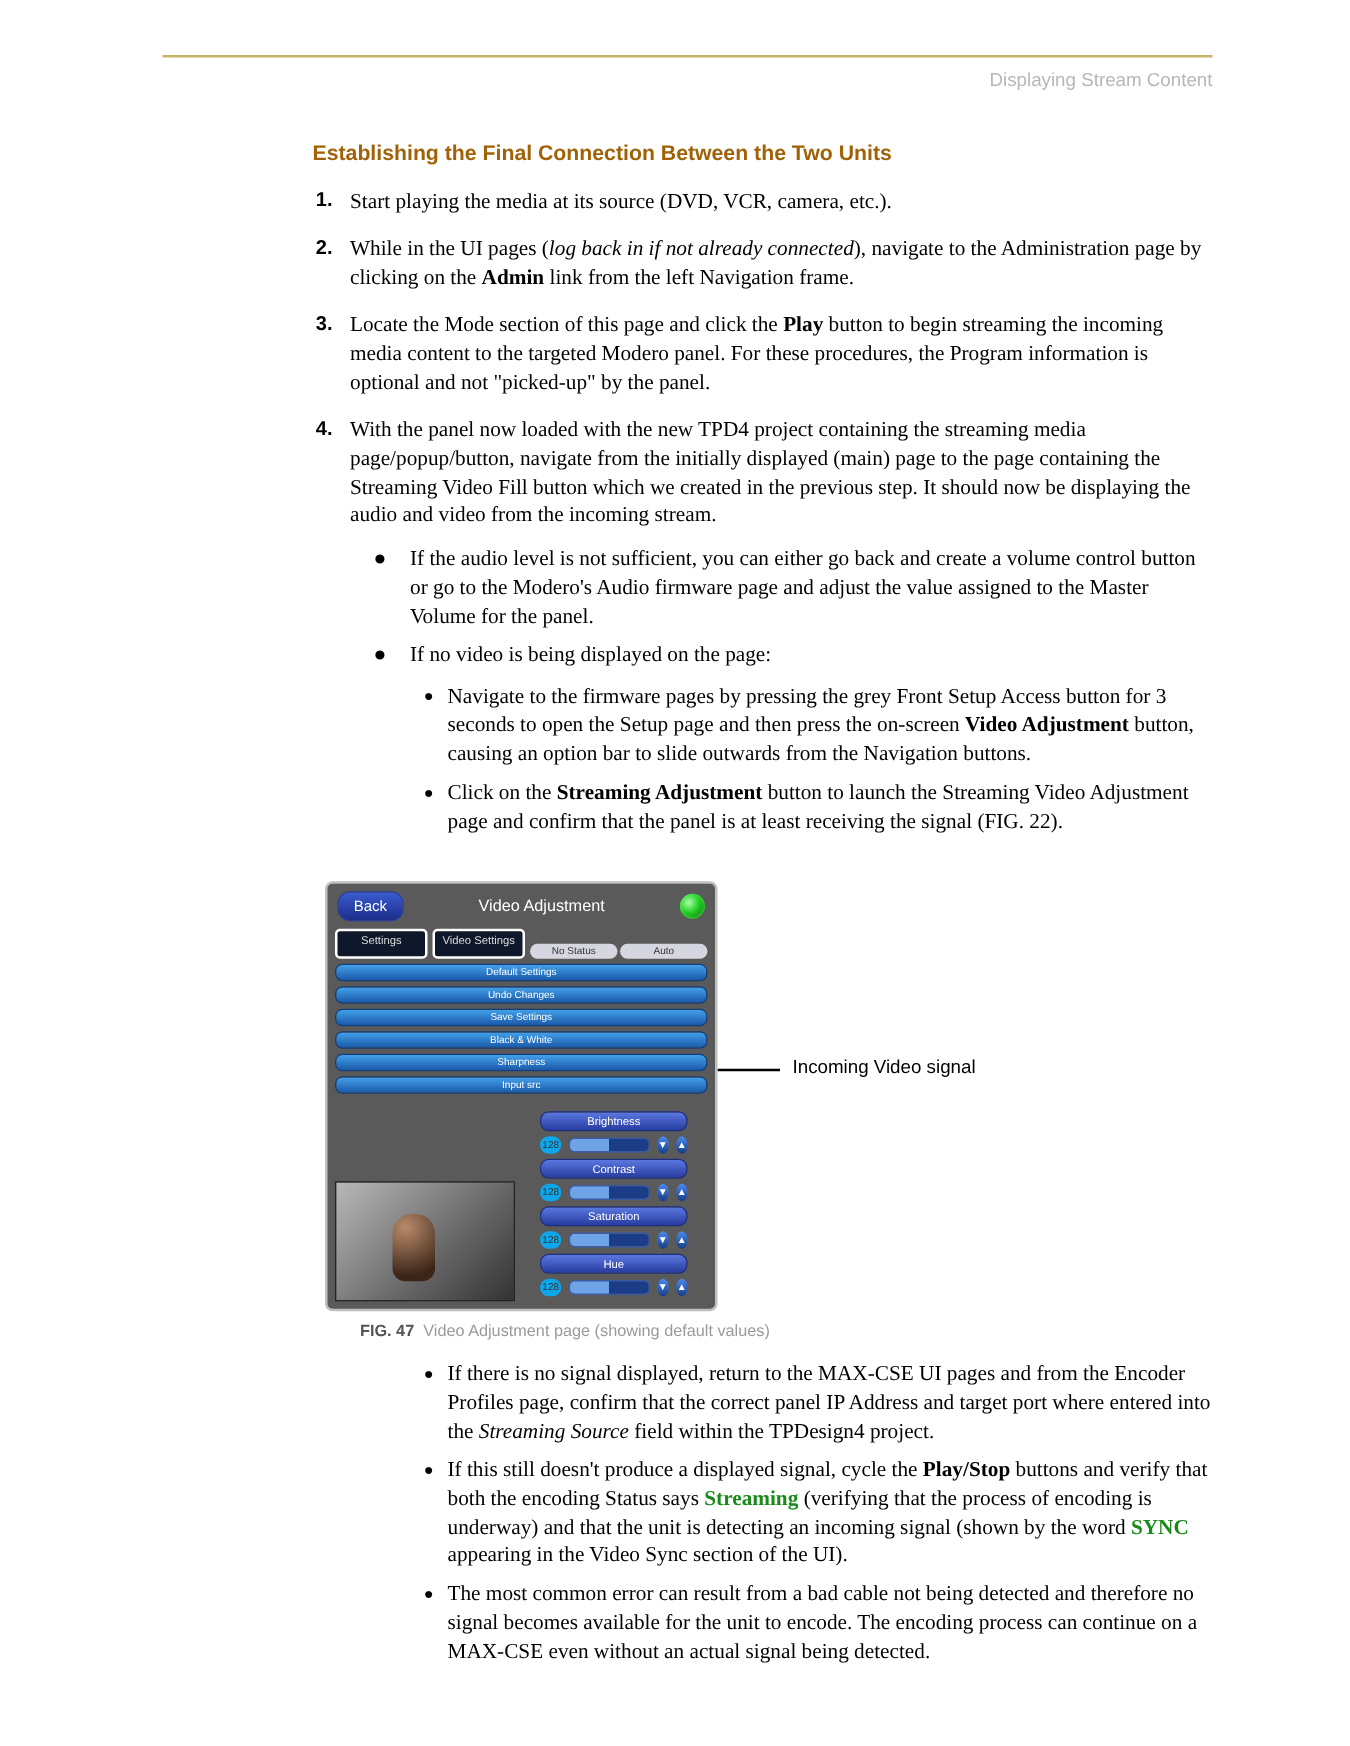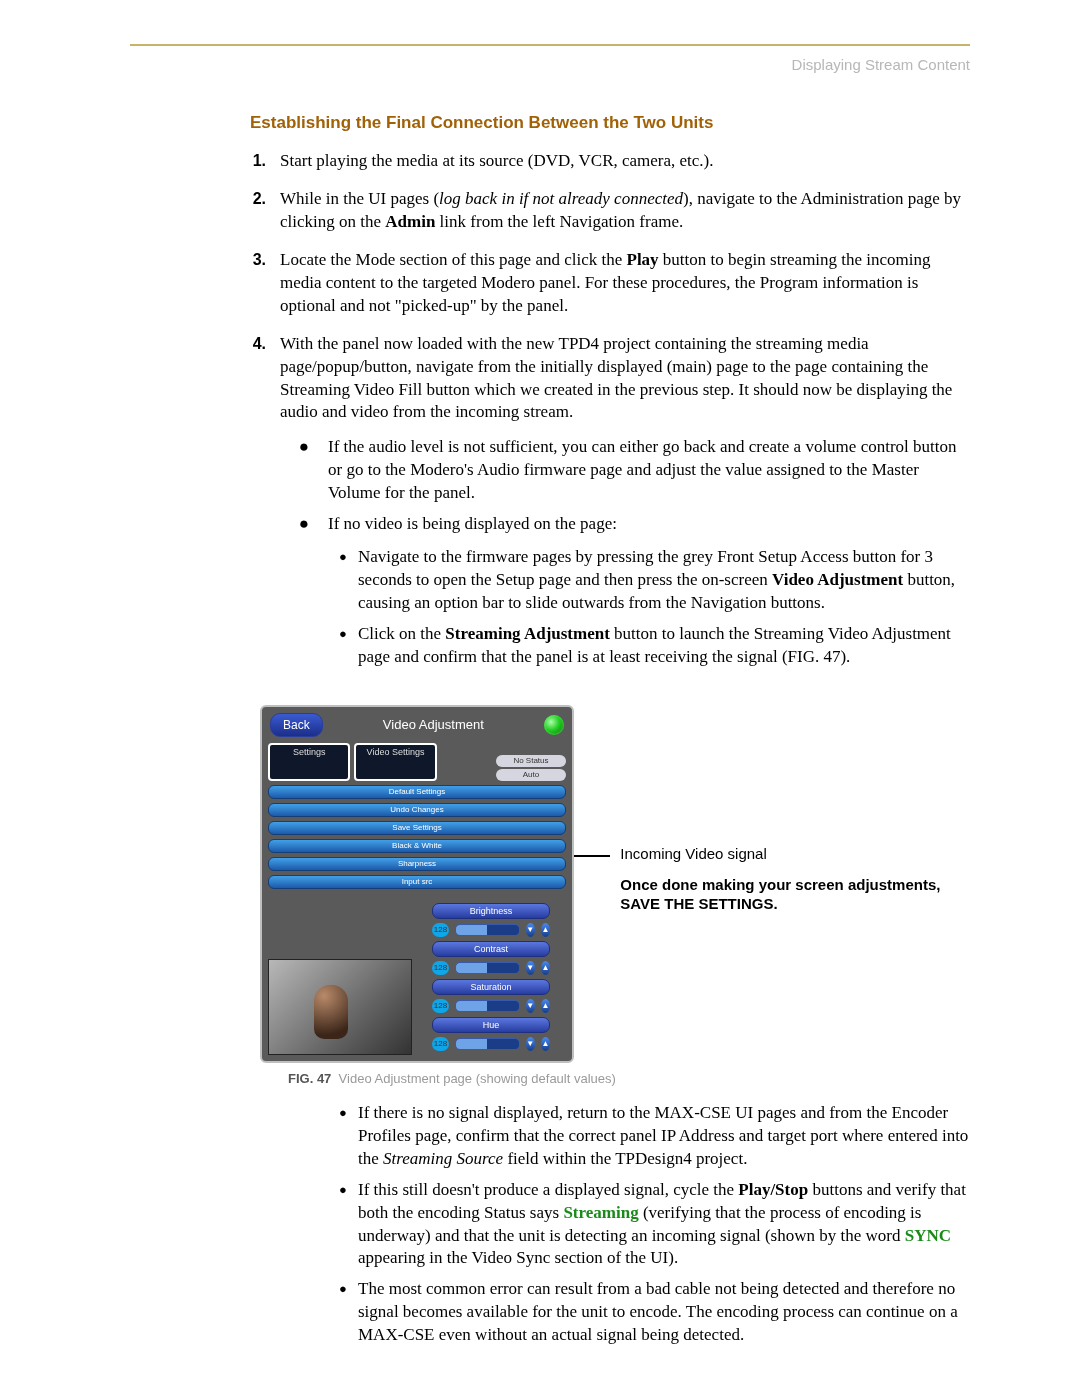--- a/index.html
+++ b/index.html
@@ -154,21 +154,21 @@
     border: 2px solid #ffffff;
     border-radius: 4px;
     text-align: center;
     font-size: 9px;
     color: #ddd;
     padding: 2px 0;
   }
   .col-right {
     flex: 1.6;
     display: flex;
-    flex-direction: column;
+    flex-direction: row;
     gap: 2px;
     margin-top: 12px;
   }
   .small-pill {
     height: 12px;
     line-height: 12px;
     border-radius: 6px;
     background: #d6d6e0;
     color: #333;
     font-size: 8px;
@@ -335,21 +335,21 @@
               <ul class="bullets2">
                 <li>
                   <div class="bul2">●</div>
                   <div class="txt">
                     <span>Navigate to the firmware pages by pressing the grey Front Setup Access button for 3 seconds to open the Setup page and then press the on-screen </span><span class="bold">Video Adjustment</span><span> button, causing an option bar to slide outwards from the Navigation buttons.</span>
                   </div>
                 </li>
                 <li>
                   <div class="bul2">●</div>
                   <div class="txt">
-                    <span>Click on the </span><span class="bold">Streaming Adjustment</span><span> button to launch the Streaming Video Adjustment page and confirm that the panel is at least receiving the signal (FIG. 47).</span>
+                    <span>Click on the </span><span class="bold">Streaming Adjustment</span><span> button to launch the Streaming Video Adjustment page and confirm that the panel is at least receiving the signal (FIG. 22).</span>
                   </div>
                 </li>
               </ul>
             </div>
           </li>
         </ul>
       </div>
     </li>
   </ol>
 
@@ -421,21 +421,20 @@
       </div>
       <div class="video-preview"></div>
     </div>
 
     <div style="width:50px">
       <div class="annot-line"></div>
     </div>
 
     <div class="annot-block" style="padding-left:10px">
       <div class="annot-label">Incoming Video signal</div>
-      <div class="annot-bold">Once done making your screen adjustments, SAVE THE SETTINGS.</div>
     </div>
   </div>
 
   <div class="fig-caption">
     <span class="fig-num">FIG. 47</span>
     &nbsp;<span>Video Adjustment page (showing default values)</span>
   </div>
 
   <div style="padding-left:198px">
     <ul class="bullets2">

